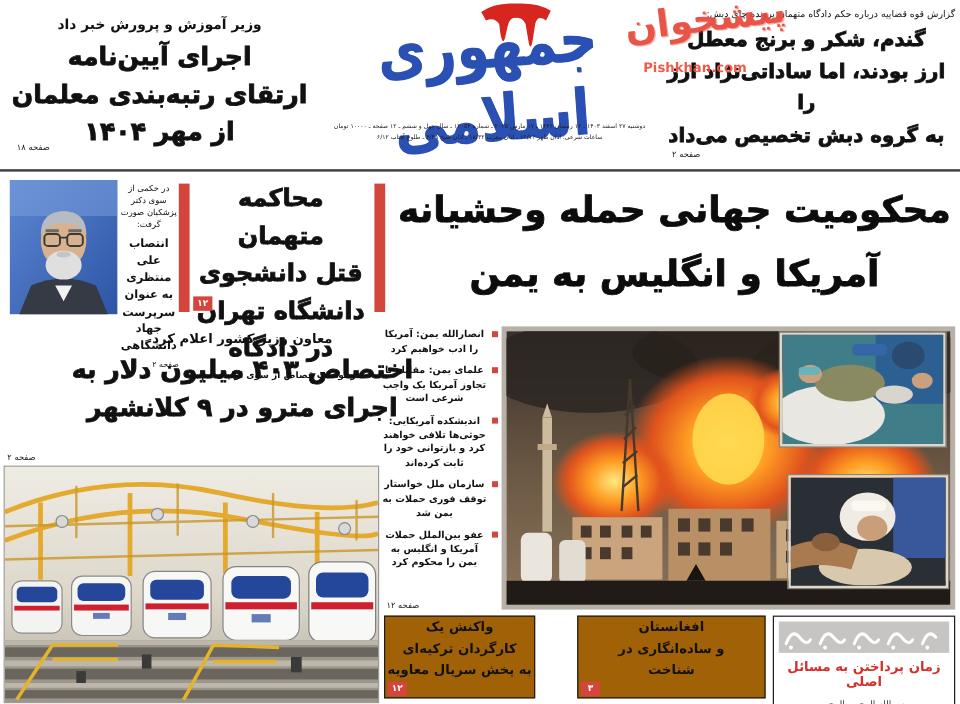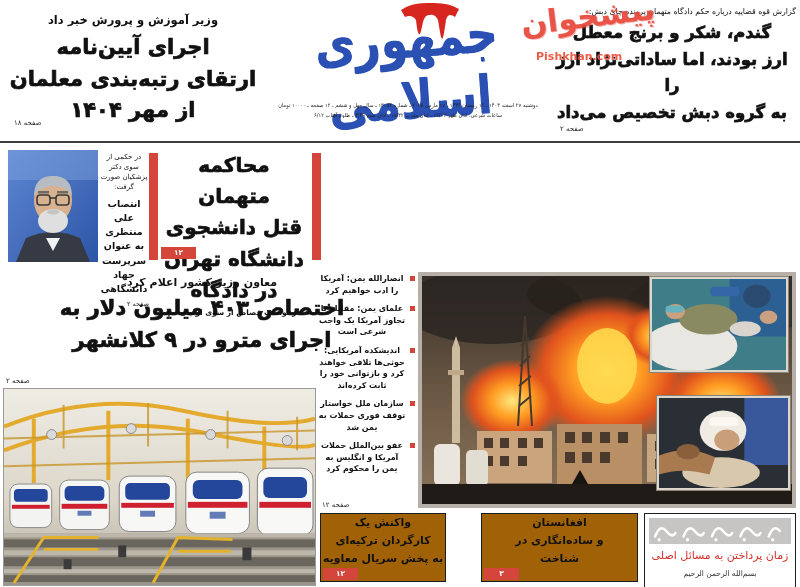--- a/index.html
+++ b/index.html
@@ -62,21 +62,21 @@
     font-size:30px; line-height:1.78; color:#0c0c0c;
   }
   .vbar { width:9px; height:107px; top:153px; background:#d4453c; }
   .vbar-a { left:312px; } .vbar-b { left:149px; }
 
   .trial { left:159px; top:150px; width:150px; text-align:center; }
   .trial-title { font-size:20px; line-height:1.56; }
   .trial-sub { font-size:7.5px; font-weight:bold; margin-top:2px; }
   .badge {
     background:#d4453c; color:#fff; font-size:7.5px; font-weight:bold;
-    width:35px; height:12px; line-height:12px; text-align:center; display:block;
+    width:16px; height:12px; line-height:12px; text-align:center; display:block;
   }
   .trial-badge { left:161px; top:247px; }
 
   .appoint { left:99px; top:152px; width:50px; text-align:center; }
   .appoint-kicker { font-size:7px; line-height:1.45; }
   .appoint-title { font-size:9.5px; font-weight:bold; line-height:1.5; margin-top:4px; }
   .appoint-page { margin-top:4px; text-align:right; font-size:6.5px; }
 
   .portrait { left:8px; top:150px; width:90px; height:112px; }
 
@@ -111,21 +111,21 @@
     border:1.5px solid #1d1d1d; background:#a16207;
     display:flex; align-items:flex-start; justify-content:center; text-align:center;
   }
   .bbox .txt { font-size:11px; line-height:1.62; font-weight:bold; }
   .box-a { left:320px; top:513px; width:126px; height:69px; }
   .box-b { left:481px; top:513px; width:157px; height:69px; }
   .box-badge { position:absolute; left:2px; bottom:1px; }
 
   .box-c { left:644px; top:513px; width:152px; height:84px; border:1.5px solid #1d1d1d; background:#fff; }
   .note-banner { margin:4px 4px 0 4px; height:26px; background:#c7c5c3; overflow:hidden; }
-  .note-title { margin-top:5px; text-align:center; font-size:11px; font-weight:normal; color:#d42f28; }
+  .note-title { margin-top:5px; text-align:center; font-size:11px; font-weight:bold; color:#d42f28; }
   .note-basmala { margin-top:7px; text-align:center; font-size:7.5px; color:#333; }
 </style>
 </head>
 <body>
 
 <div id="paper">
 
   <div class="abs edu ctr">
     <div class="edu-kicker">وزیر آموزش و پرورش خبر داد</div>
     <div class="edu-title heavy pre">اجرای آیین‌نامه
@@ -153,20 +153,22 @@
   <div class="abs dabsh">
     <div class="dabsh-kicker">گزارش قوه قضاییه درباره حکم دادگاه متهمان پرونده چای دبش:</div>
     <div class="dabsh-title heavy pre">گندم، شکر و برنج معطل
 ارز بودند، اما ساداتی‌نژاد ارز را
 به گروه دبش تخصیص می‌داد</div>
   </div>
   <div class="abs tinyref dabsh-page">صفحه ۲</div>
 
   <div class="abs rule-top"></div>
 
+  <div class="abs main-hl heavy pre">محکومیت جهانی حمله وحشیانه
+آمریکا و انگلیس به یمن</div>
 
   <div class="abs vbar vbar-a"></div>
   <div class="abs vbar vbar-b"></div>
 
   <div class="abs trial">
     <div class="trial-title heavy pre">محاکمه متهمان
 قتل دانشجوی
 دانشگاه تهران
 در دادگاه</div>
     <div class="trial-sub">درخواست قصاص از سوی اولیای دم</div>

